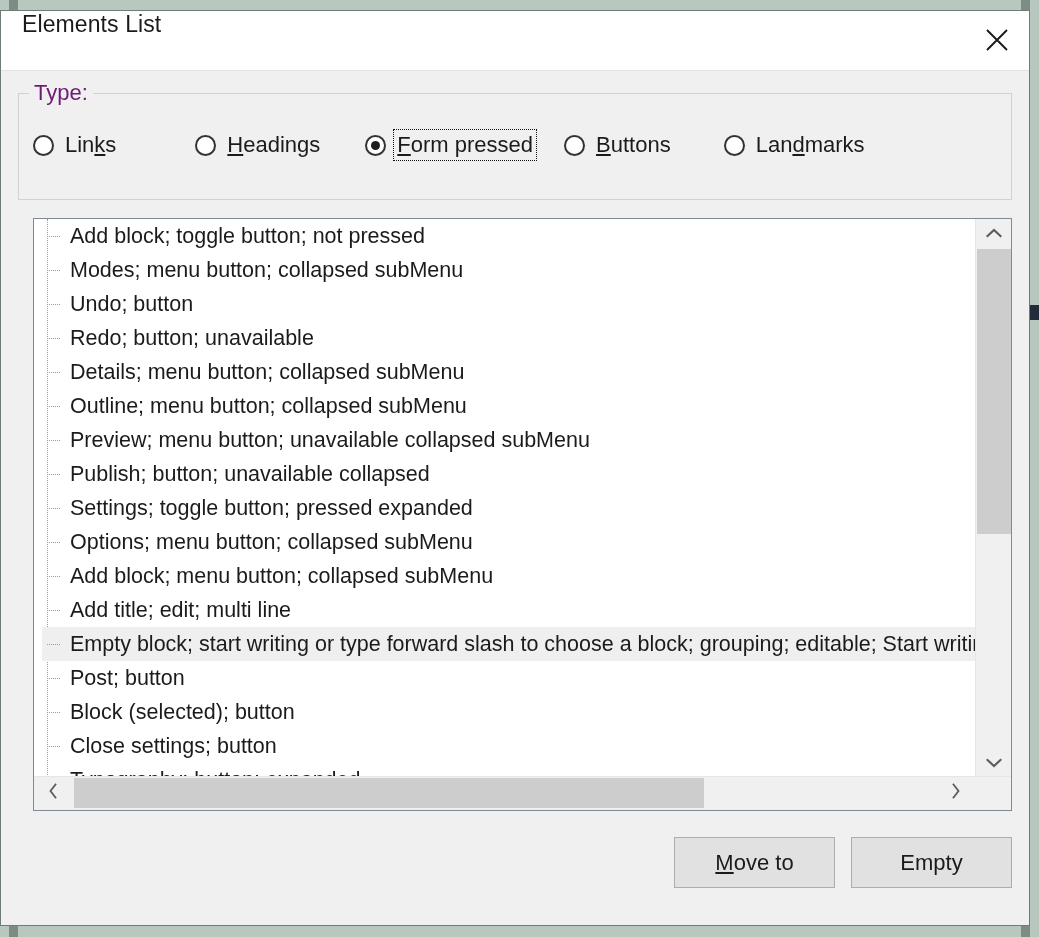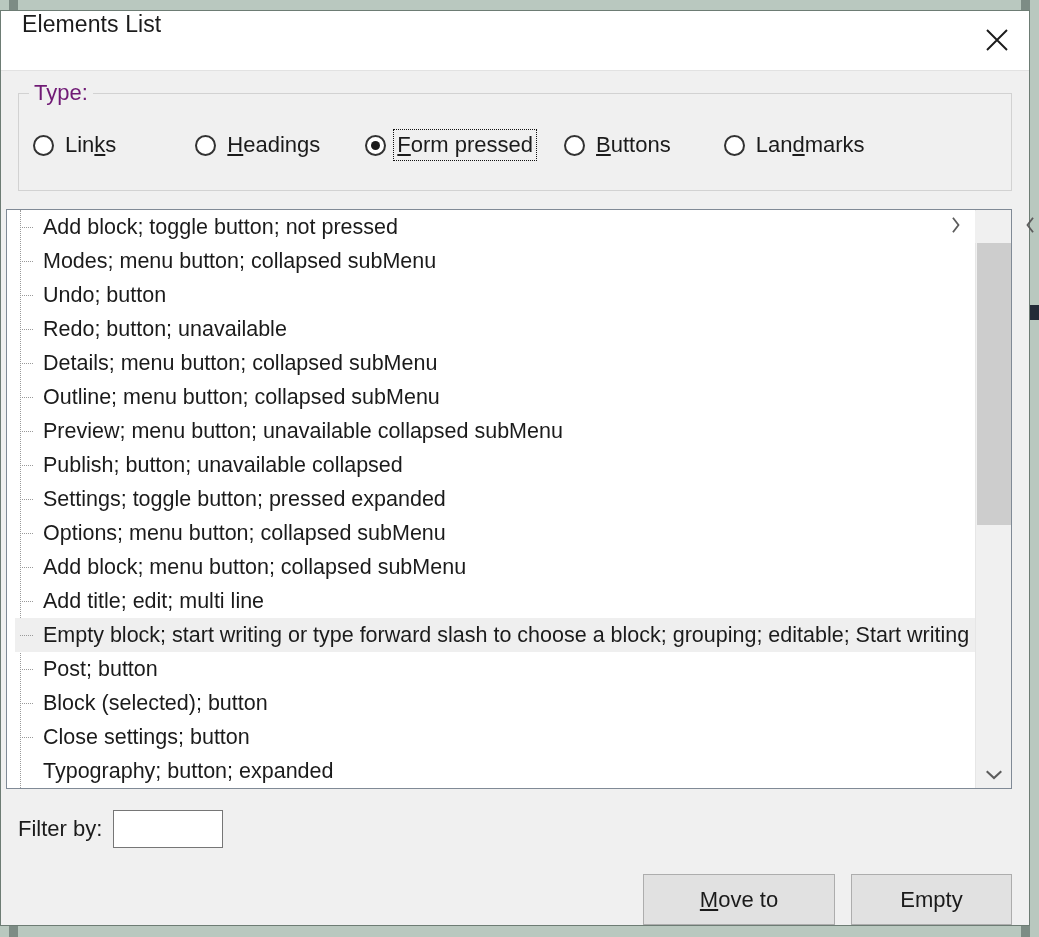--- a/index.html
+++ b/index.html
@@ -148,28 +148,28 @@
   }
   .ul { text-decoration: underline; text-underline-offset: 2px; }
 
   #sp1 { width: 76px; }
   #sp2 { width: 42px; }
   #sp3 { width: 28px; }
   #sp4 { width: 50px; }
 
   
   #listbox-wrap {
-    margin: 18px 17px 0 5px;
+    margin: 18px 17px 0 32px;
     border: 1px solid #808a96;
     background: #ffffff;
     position: relative;
     height: 593px;
     box-sizing: border-box;
     display: flex;
-    flex-direction: row;
+    flex-direction: column;
   }
   #list-area {
     position: relative;
     flex: 1 1 auto;
     overflow: hidden;
     background: #ffffff;
   }
   #list-inner {
     position: relative;
     padding-left: 8px;
@@ -306,21 +306,21 @@
     justify-content: center;
     box-sizing: border-box;
     white-space: nowrap;
   }
   #btn-activate {
     width: 161px;
     background: #cccccc;
     border-color: #bfbfbf;
     color: #a0a0a0;
   }
-  #btn-moveto { width: 192px; margin-left: 16px; align-items: center; }
+  #btn-moveto { width: 161px; margin-left: 16px; align-items: center; }
   #btn-cancel { width: 161px; margin-left: 16px; }
 </style>
 </head>
 <body>
 
 <div id="backdrop">
   <div class="edge-strip left"></div>
   <div class="edge-strip right"></div>
   <div class="edge-mark left"></div>
   <div class="edge-mark right"></div>
@@ -430,24 +430,20 @@
         <span>
           <svg width="10" height="16" viewBox="0 0 10 16" aria-hidden="true">
             <path d="M2.5 1.5 L7.5 8 L2.5 14.5" stroke="#5c5c5c" stroke-width="1.8" fill="none" stroke-linecap="square"></path>
           </svg>
         </span>
       </div>
       <div id="hs-corner"></div>
     </div>
   </div>
 
-  <div id="filter-row">
-    <label id="filter-label">Filter by:</label>
-    <input id="filter-input" type="text" value="" style="">
-  </div>
 
   <div id="button-row">
     <div class="dlg-button" id="btn-moveto">
         <span><span></span><span class="ul">M</span><span>ove to</span></span>
       </div>
     <div class="dlg-button" id="btn-cancel">
         <span>Empty</span>
       </div>
   </div>
 

